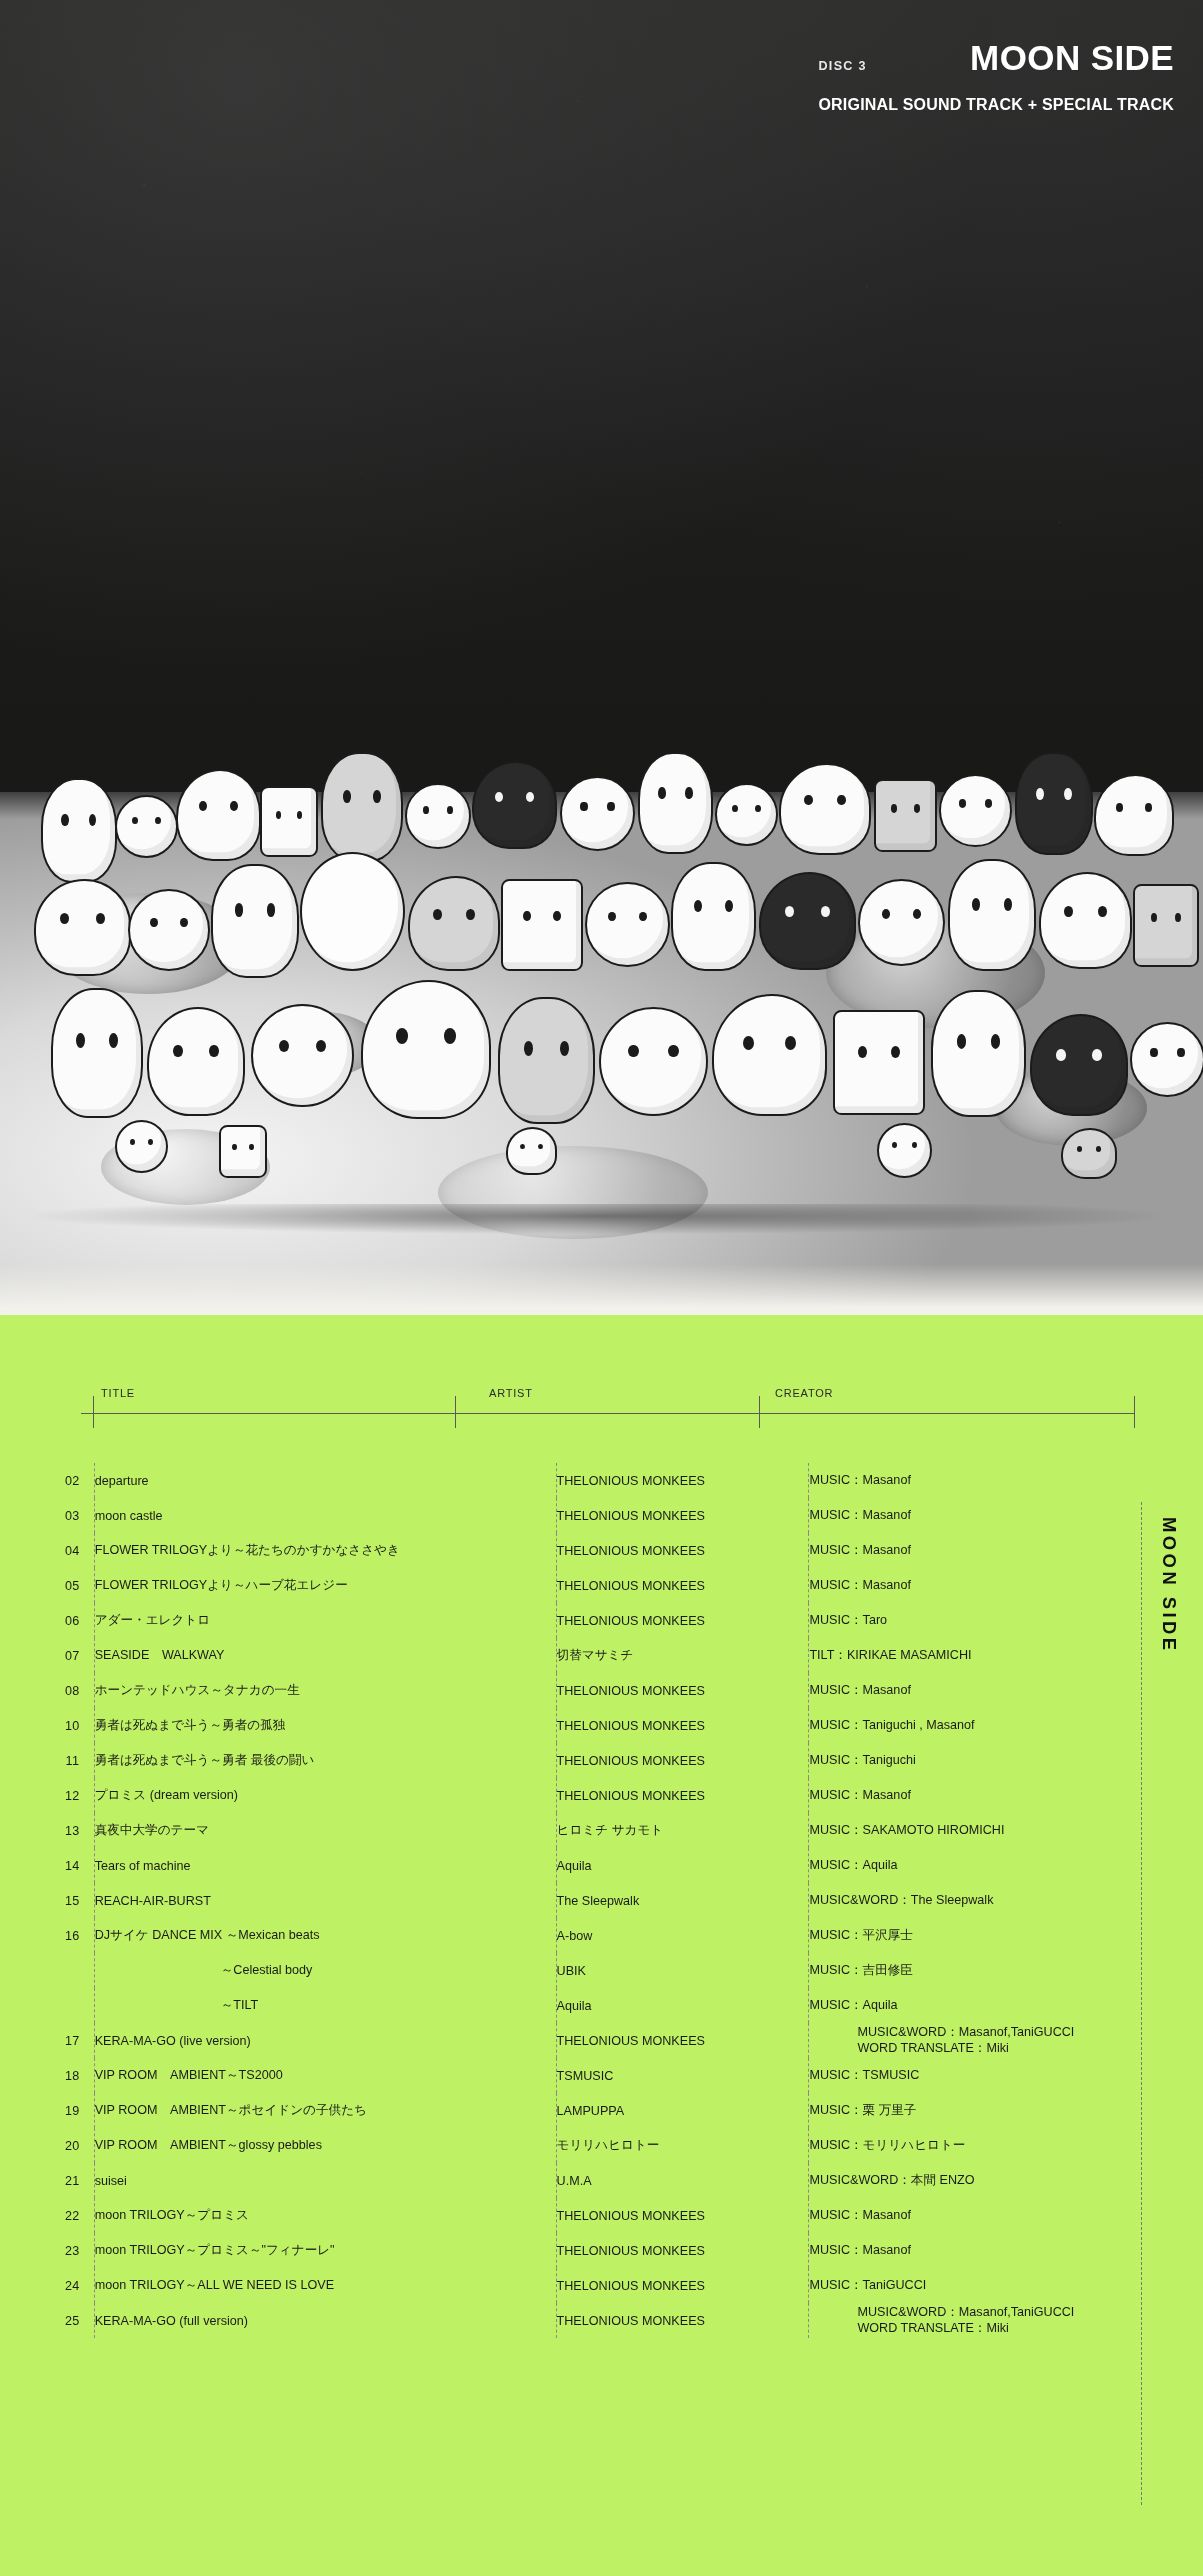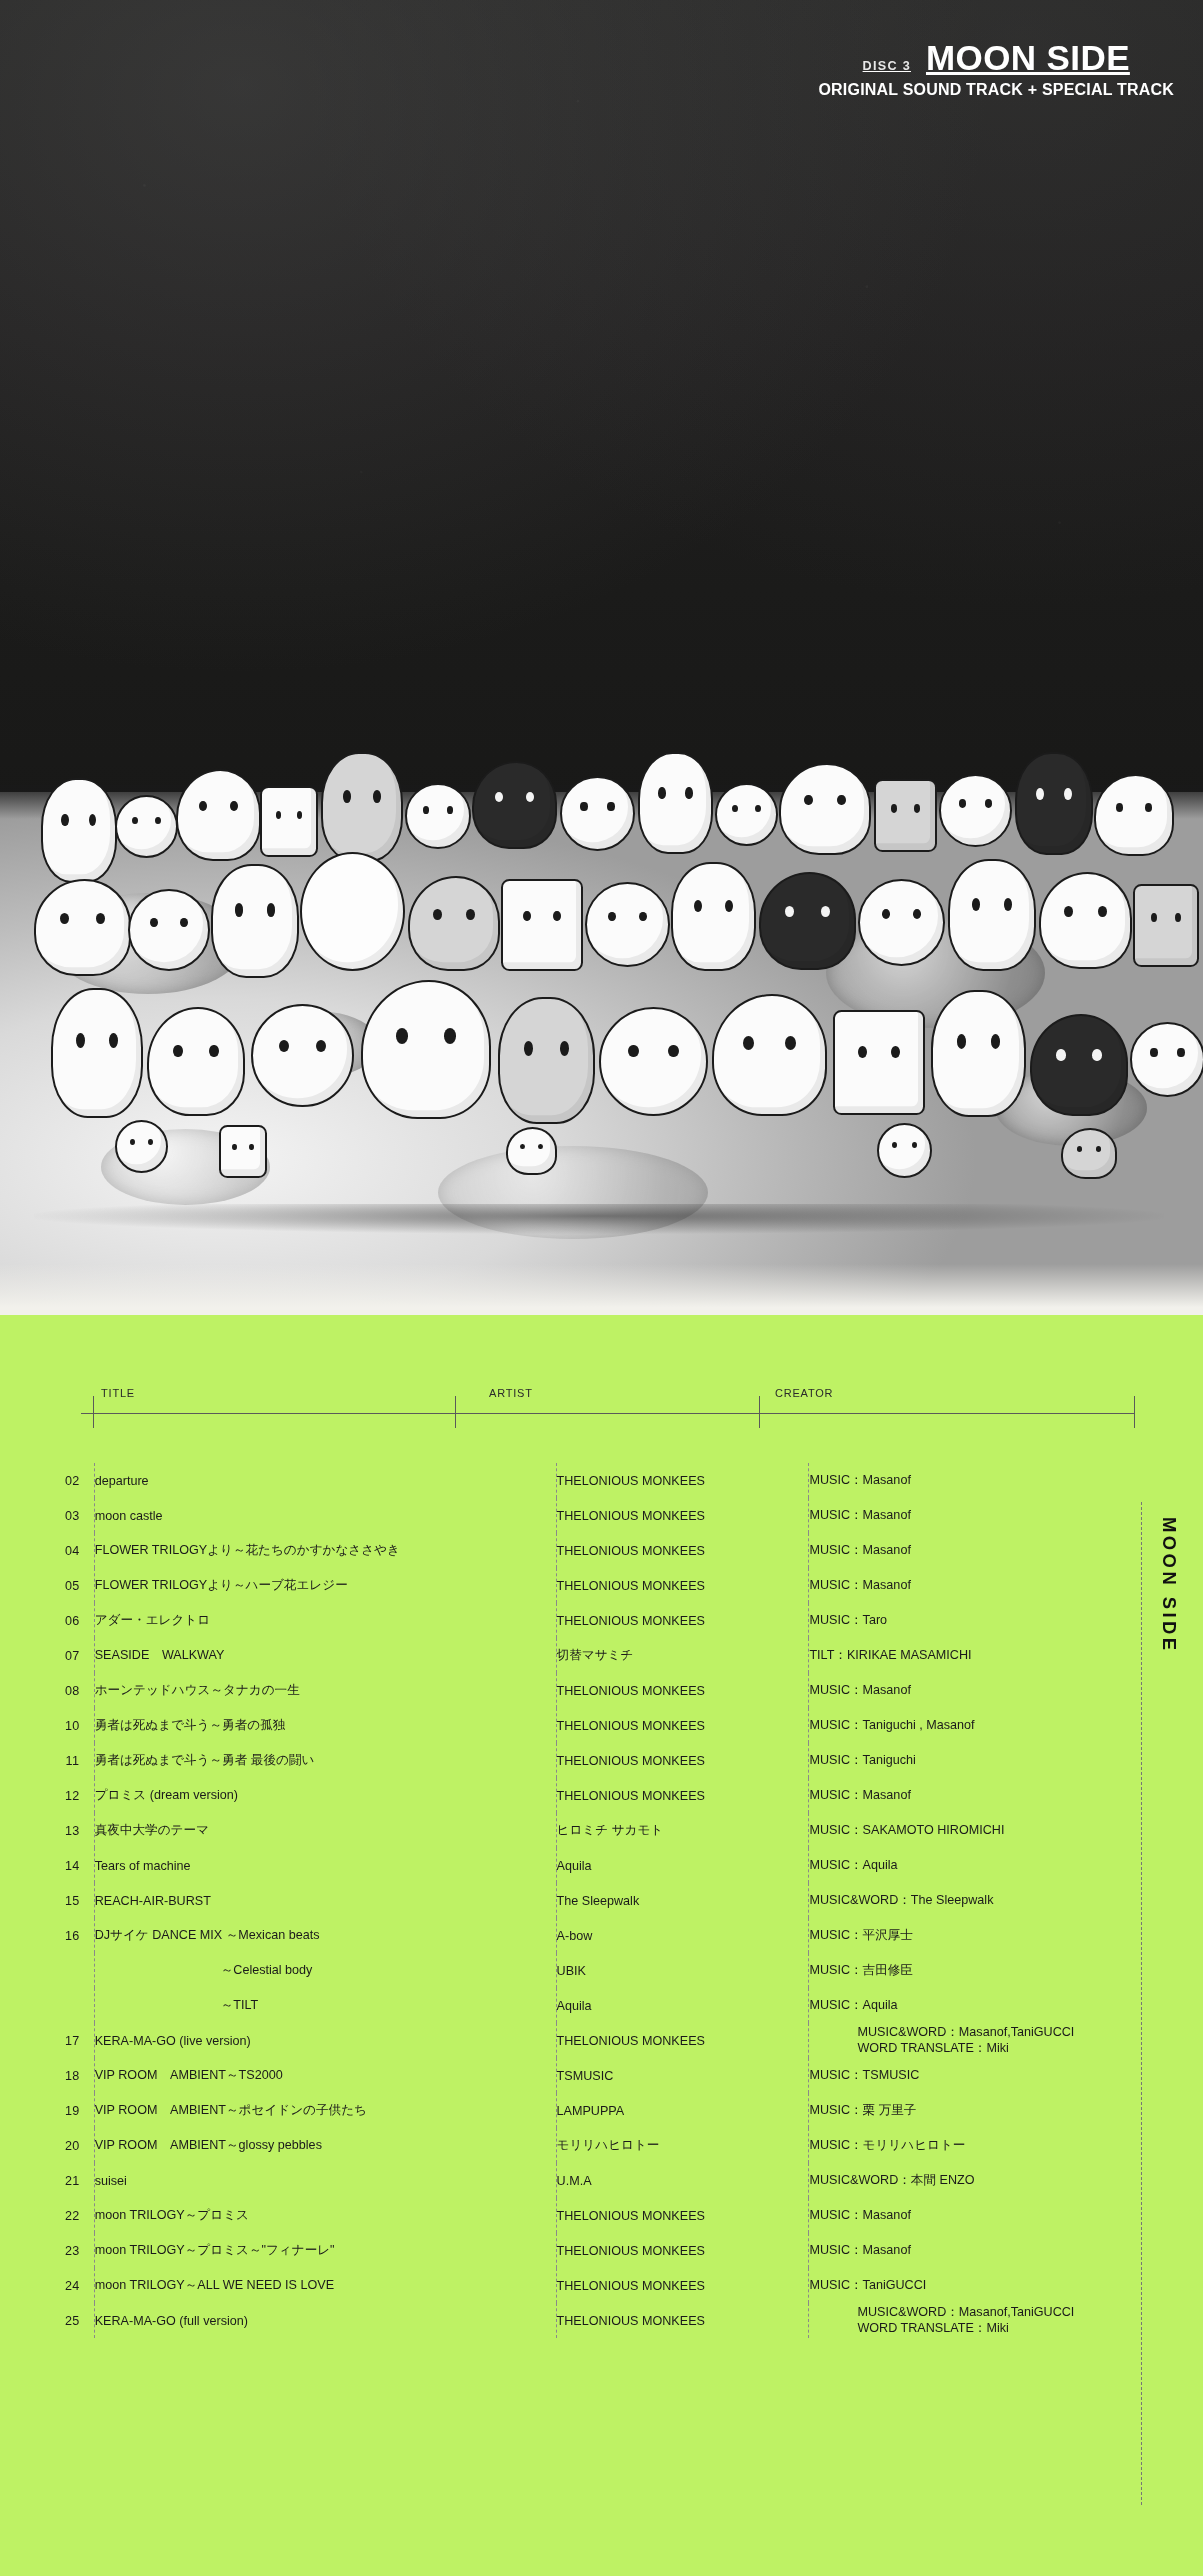--- a/index.html
+++ b/index.html
@@ -36,30 +36,30 @@
       radial-gradient(circle at 30% 56%, rgba(255,255,255,.03) 0 0.8px, transparent 1.7px),
       radial-gradient(circle at 88% 62%, rgba(255,255,255,.04) 0 0.8px, transparent 1.7px);
     opacity:.8;
   }
   
   .art-header{
     position:absolute;right:30px;top:40px;text-align:right;color:#fff;
     letter-spacing:0.4px;
   }
   .disc-line{
-    display:flex;align-items:baseline;justify-content:center;gap:15px;text-decoration:underline;
+    display:flex;align-items:baseline;justify-content:space-between;gap:15px;
   }
   .disc-no{
     font-size:12.6px;font-weight:bold;letter-spacing:1.3px;color:#e8e8e8;
   }
   .disc-title{
     font-size:35px;font-weight:bold;letter-spacing:0.4px;line-height:1;
   }
   .disc-sub{
-    margin-top:6px;font-size:16px;font-weight:bold;letter-spacing:0.2px;
+    margin-top:21px;font-size:16px;font-weight:bold;letter-spacing:0.2px;
   }
   
   .moon{
     position:absolute;left:0;bottom:0;width:1204px;height:523px;
     background:
       radial-gradient(ellipse 759px 354px at 18% 70%, #f4f4f4 0%, #d9d9d9 45%, #bdbdbd 70%, #9d9d9d 100%),
       linear-gradient(180deg,#cfcfcf 0%,#b8b8b8 50%,#8f8f8f 100%);
   }
   .moon .crater{
     position:absolute;border-radius:50%;

